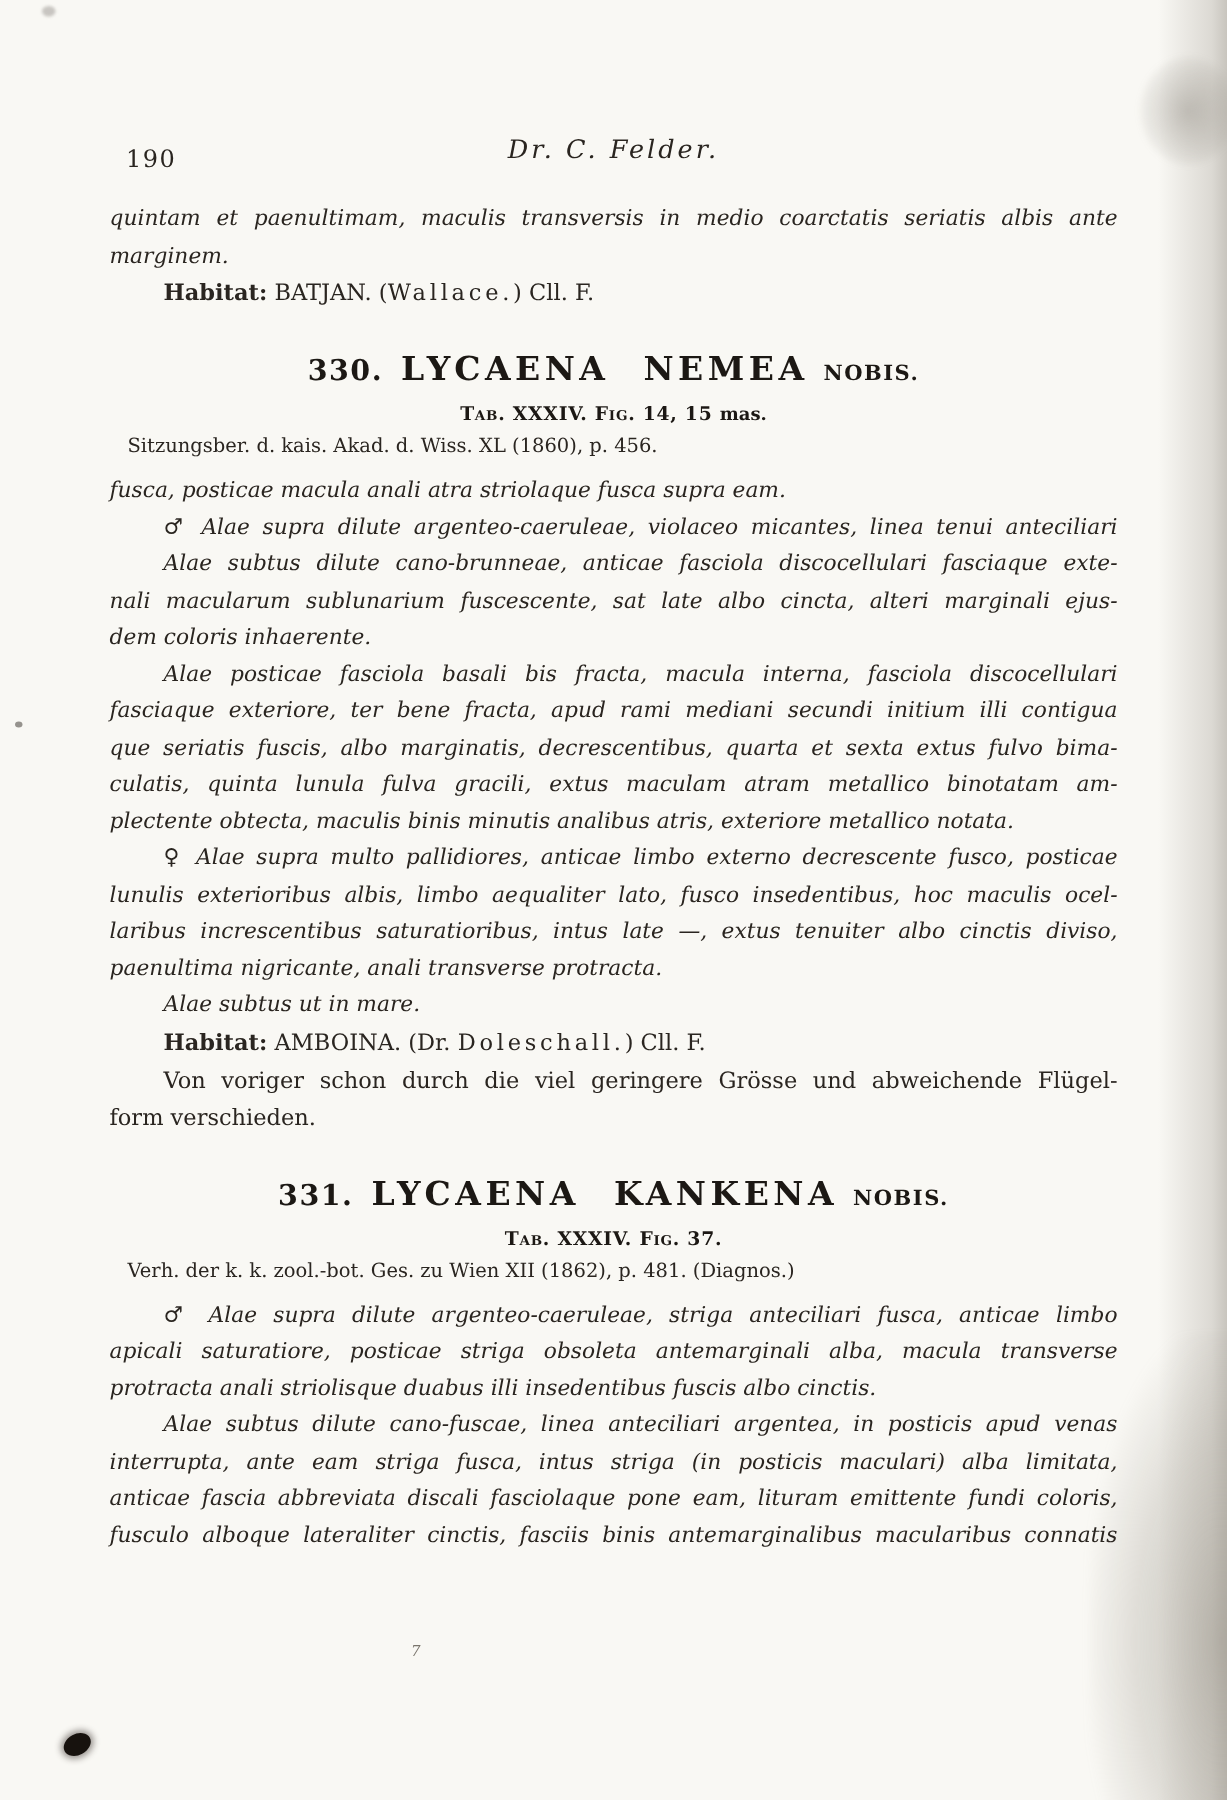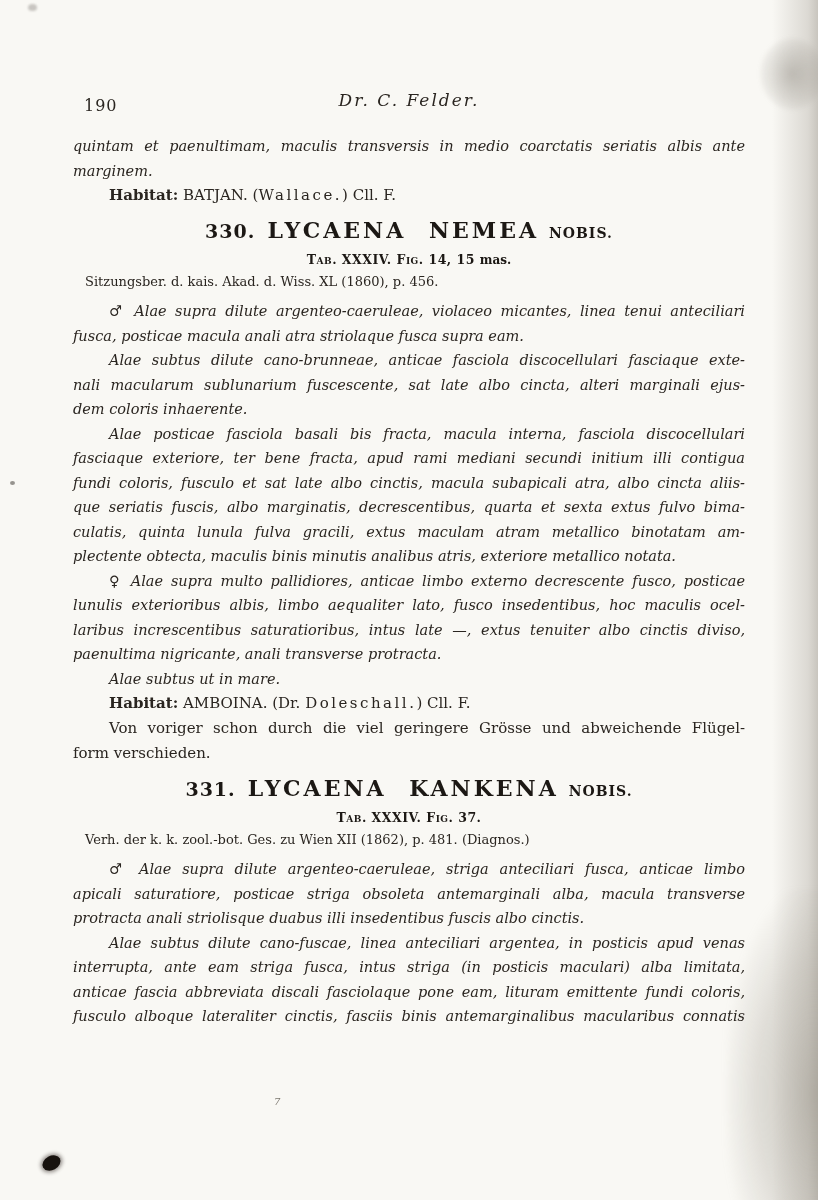--- a/index.html
+++ b/index.html
@@ -68,21 +68,21 @@
   .block-roman .line{font-size:15px;line-height:25px;}
   .line.last{text-align-last:left;}
   .line.indent{text-indent:36px;}
   .seg-bold{font-weight:bold;font-style:normal;}
   .seg-spaced{letter-spacing:2.5px;}
   .seg-italic{font-style:italic;}
   .seg-normal{font-style:normal;}
   .seg-smallcaps{font-variant:small-caps;font-weight:bold;letter-spacing:0.5px;}
   
   .species-heading{
-    text-align:center;margin-top:6px;margin-bottom:2px;line-height:32px;
+    text-align:center;margin-top:22px;margin-bottom:2px;line-height:32px;
     color:var(--heading-ink);white-space:nowrap;
   }
   .species-number{font-size:19px;font-weight:bold;letter-spacing:1px;margin-right:12px;}
   .species-name{font-size:22px;font-weight:bold;letter-spacing:3px;word-spacing:12px;}
   .species-author{font-size:14px;font-weight:bold;letter-spacing:1px;margin-left:10px;}
   .figure-line{
     text-align:center;font-size:12px;line-height:17px;margin-bottom:3px;
     color:var(--heading-ink);
   }
   .figure-line .seg-smallcaps{font-size:12.5px;}
@@ -110,32 +110,31 @@
         <div class="line"><span>quintam et paenultimam, maculis transversis in medio coarctatis seriatis albis ante</span></div>
         <div class="line last"><span>marginem.</span></div>
       </div>
       <div class="para block-roman">
         <div class="line indent last"><span class="seg-bold">Habitat:</span><span class="seg-normal"> BATJAN. (</span><span class="seg-spaced">Wallace.</span><span class="seg-normal">) Cll. F.</span></div>
       </div>
       <div class="species-heading"><span class="species-number">330.</span><span class="species-name">LYCAENA NEMEA</span><span class="species-author">NOBIS.</span></div>
       <div class="figure-line"><span class="seg-smallcaps">Tab. XXXIV. Fig. 14, 15 </span><span class="seg-bold">mas.</span></div>
       <div class="reference">Sitzungsber. d. kais. Akad. d. Wiss. XL (1860), p. 456.</div>
       <div class="para block-italic">
+        <div class="line last"><span>fusca, posticae macula anali atra striolaque fusca supra eam.</span></div>
         <div class="line indent"><span>♂ Alae supra dilute argenteo-caeruleae, violaceo micantes, linea tenui anteciliari</span></div>
-        <div class="line last"><span>fusca, posticae macula anali atra striolaque fusca supra eam.</span></div>
       </div>
       <div class="para block-italic">
         <div class="line indent"><span>Alae subtus dilute cano-brunneae, anticae fasciola discocellulari fasciaque exte-</span></div>
         <div class="line"><span>nali macularum sublunarium fuscescente, sat late albo cincta, alteri marginali ejus-</span></div>
         <div class="line last"><span>dem coloris inhaerente.</span></div>
       </div>
       <div class="para block-italic">
         <div class="line indent"><span>Alae posticae fasciola basali bis fracta, macula interna, fasciola discocellulari</span></div>
         <div class="line"><span>fasciaque exteriore, ter bene fracta, apud rami mediani secundi initium illi contigua</span></div>
-        <div class="line"><span>fundi coloris, fusculo et sat late albo cinctis, macula subapicali atra, albo cincta aliis-</span></div>
         <div class="line"><span>que seriatis fuscis, albo marginatis, decrescentibus, quarta et sexta extus fulvo bima-</span></div>
         <div class="line"><span>culatis, quinta lunula fulva gracili, extus maculam atram metallico binotatam am-</span></div>
         <div class="line last"><span>plectente obtecta, maculis binis minutis analibus atris, exteriore metallico notata.</span></div>
       </div>
       <div class="para block-italic">
         <div class="line indent"><span>♀ Alae supra multo pallidiores, anticae limbo externo decrescente fusco, posticae</span></div>
         <div class="line"><span>lunulis exterioribus albis, limbo aequaliter lato, fusco insedentibus, hoc maculis ocel-</span></div>
         <div class="line"><span>laribus increscentibus saturatioribus, intus late —, extus tenuiter albo cinctis diviso,</span></div>
         <div class="line last"><span>paenultima nigricante, anali transverse protracta.</span></div>
       </div>

